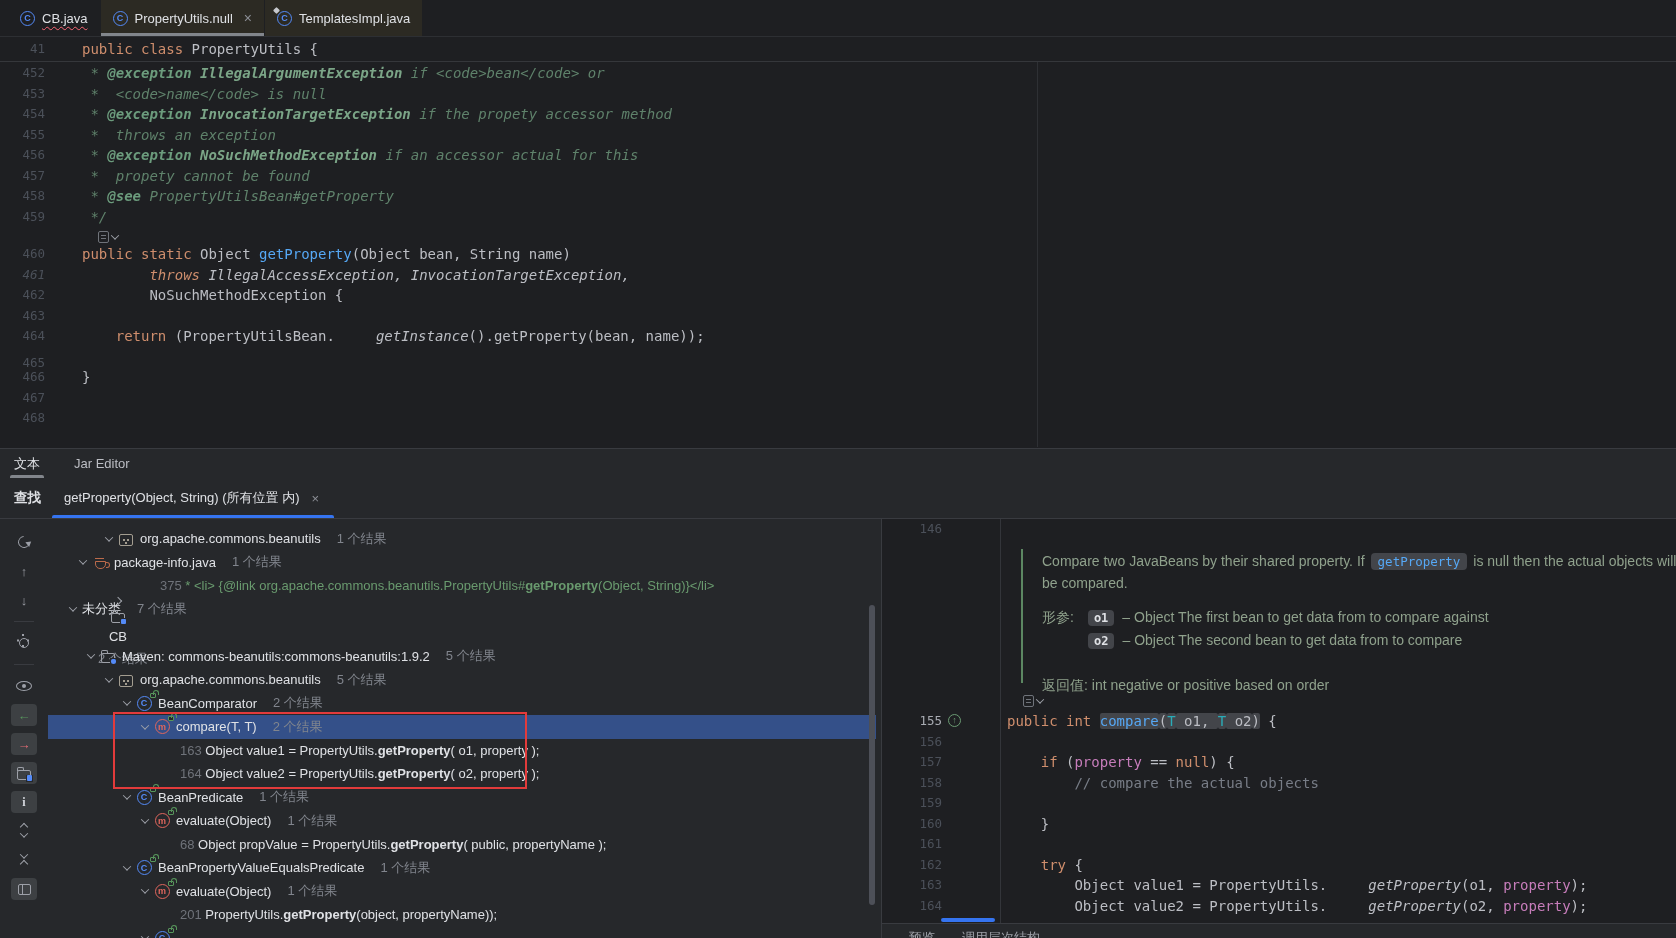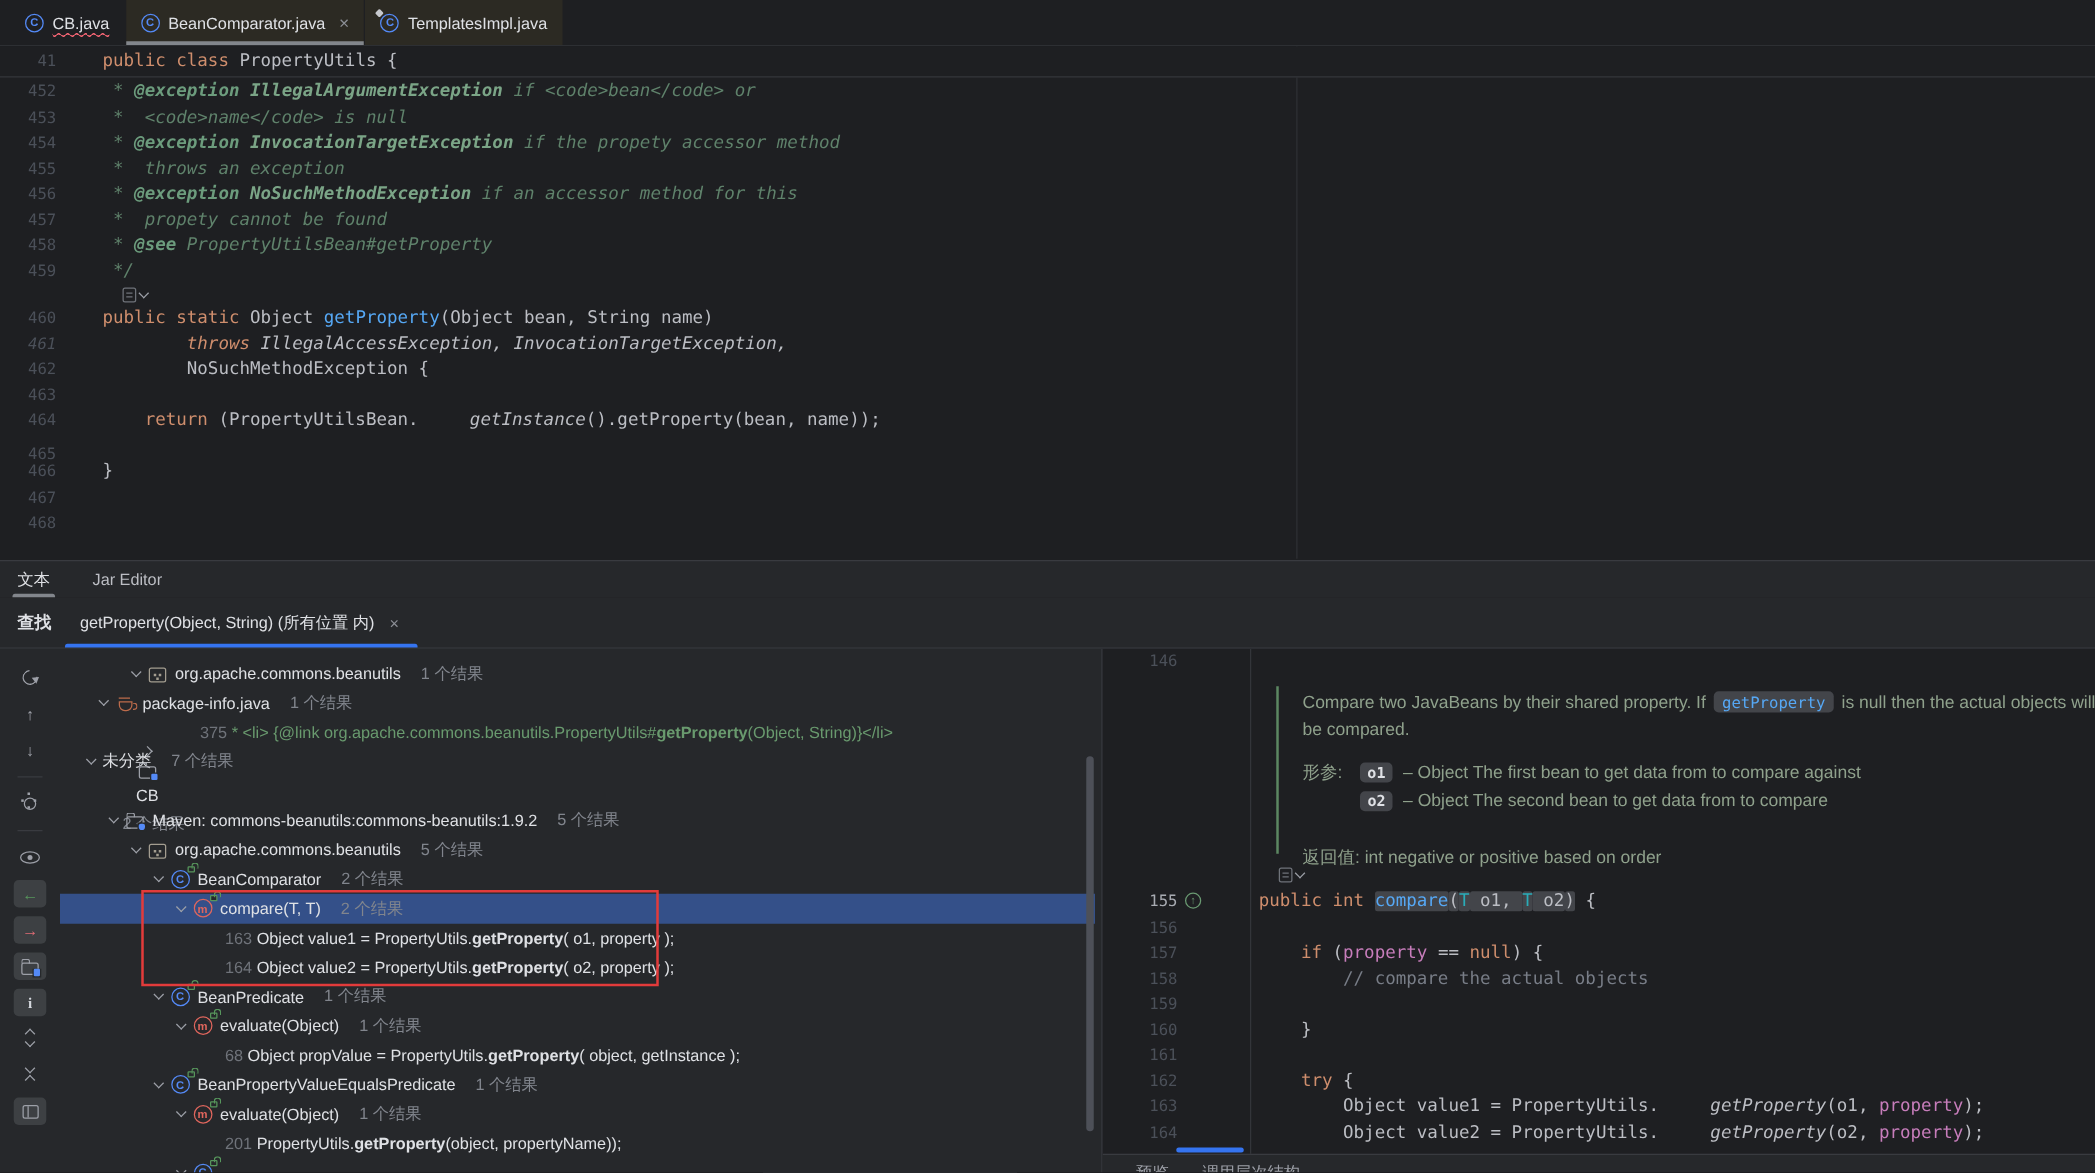--- a/index.html
+++ b/index.html
@@ -149,21 +149,21 @@
 
 <div id="stage">
 
   <div id="tabbar" class="abs">
       <div class="etab">
         <span class="cicon">C</span>
         <span class="err-squiggle" style="text-decoration-color: rgb(250, 102, 117);">CB.java</span>
       </div>
       <div class="etab warm">
         <span class="cicon">C</span>
-        <span>BeanComparator.java</span>
+        <span>PropertyUtils.null</span>
         <span class="close">×</span>
         <span class="underline" style="background: rgb(130, 134, 140);"></span>
       </div>
       <div class="etab warm">
         <span class="cicon">C<span class="marker"></span></span>
         <span>TemplatesImpl.java</span>
       </div>
     </div>
 
   <div id="editorTop" class="abs">
@@ -185,21 +185,21 @@
         <div class="edrow" style="top: 67px;">
           <div class="ln" style="width: 45px;">454</div>
           <div class="lc mono" style="left: 82px;"><span class="sg-doc"> * </span><span class="sg-doctag">@exception </span><span class="sg-docb">InvocationTargetException </span><span class="sg-doc">if the propety accessor method</span></div>
         </div>
         <div class="edrow" style="top: 87.5px;">
           <div class="ln" style="width: 45px;">455</div>
           <div class="lc mono" style="left: 82px;"><span class="sg-doc"> *  throws an exception</span></div>
         </div>
         <div class="edrow" style="top: 108px;">
           <div class="ln" style="width: 45px;">456</div>
-          <div class="lc mono" style="left: 82px;"><span class="sg-doc"> * </span><span class="sg-doctag">@exception </span><span class="sg-docb">NoSuchMethodException </span><span class="sg-doc">if an accessor method for this</span></div>
+          <div class="lc mono" style="left: 82px;"><span class="sg-doc"> * </span><span class="sg-doctag">@exception </span><span class="sg-docb">NoSuchMethodException </span><span class="sg-doc">if an accessor actual for this</span></div>
         </div>
         <div class="edrow" style="top: 128.5px;">
           <div class="ln" style="width: 45px;">457</div>
           <div class="lc mono" style="left: 82px;"><span class="sg-doc"> *  propety cannot be found</span></div>
         </div>
         <div class="edrow" style="top: 149px;">
           <div class="ln" style="width: 45px;">458</div>
           <div class="lc mono" style="left: 82px;"><span class="sg-doc"> * </span><span class="sg-doctag">@see </span><span class="sg-doc">PropertyUtilsBean#getProperty</span></div>
         </div>
         <div class="edrow" style="top: 169.5px;">
@@ -420,21 +420,21 @@
             <span class="chev down"></span>
             <span class="tico">
               <span class="cicon m">m<span class="lockbadge"></span></span>
             </span>
             <span>evaluate(Object)</span>
             <span class="cnt">1 个结果</span>
           </div>
         </div>
         <div class="trow">
           <div class="rowin" style="padding-left: 180px;">
-            <span class="tcode"><span class="gray">68 </span><span>Object propValue = PropertyUtils.</span><span class="b">getProperty</span><span>( object, getInstance );</span></span>
+            <span class="tcode"><span class="gray">68 </span><span>Object propValue = PropertyUtils.</span><span class="b">getProperty</span><span>( public, propertyName );</span></span>
           </div>
         </div>
         <div class="trow">
           <div class="rowin" style="padding-left: 124px;">
             <span class="chev down"></span>
             <span class="tico">
               <span class="cicon">C<span class="lockbadge"></span></span>
             </span>
             <span>BeanPropertyValueEqualsPredicate</span>
             <span class="cnt">1 个结果</span>

